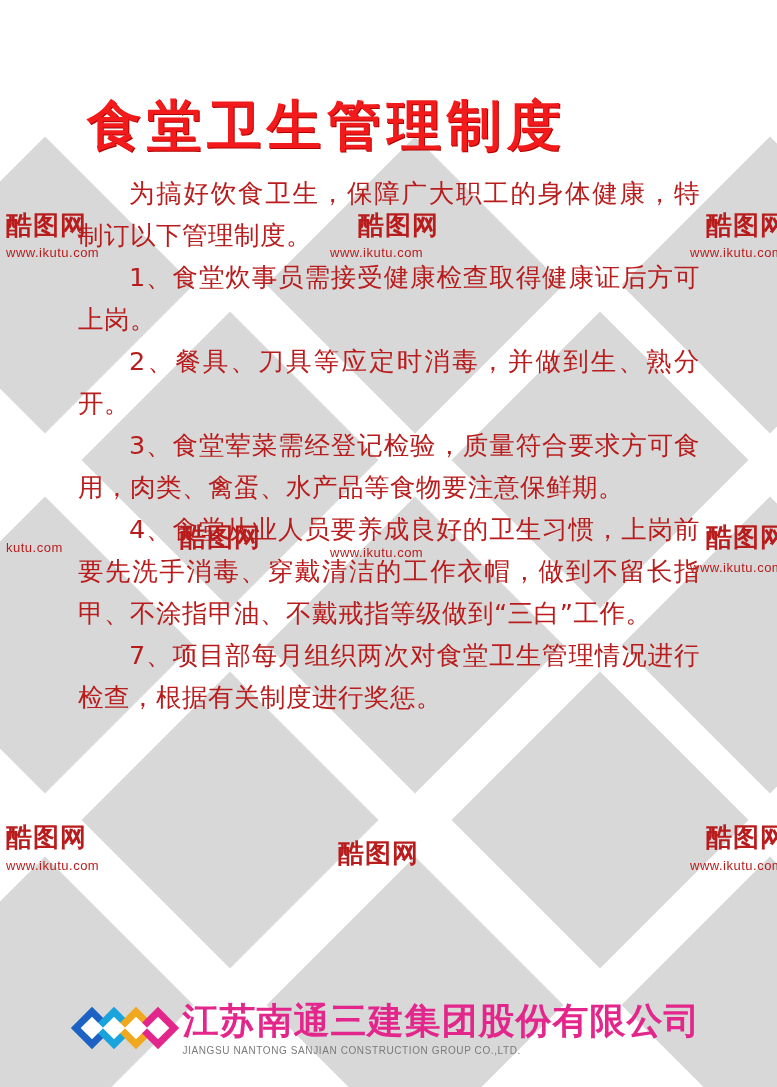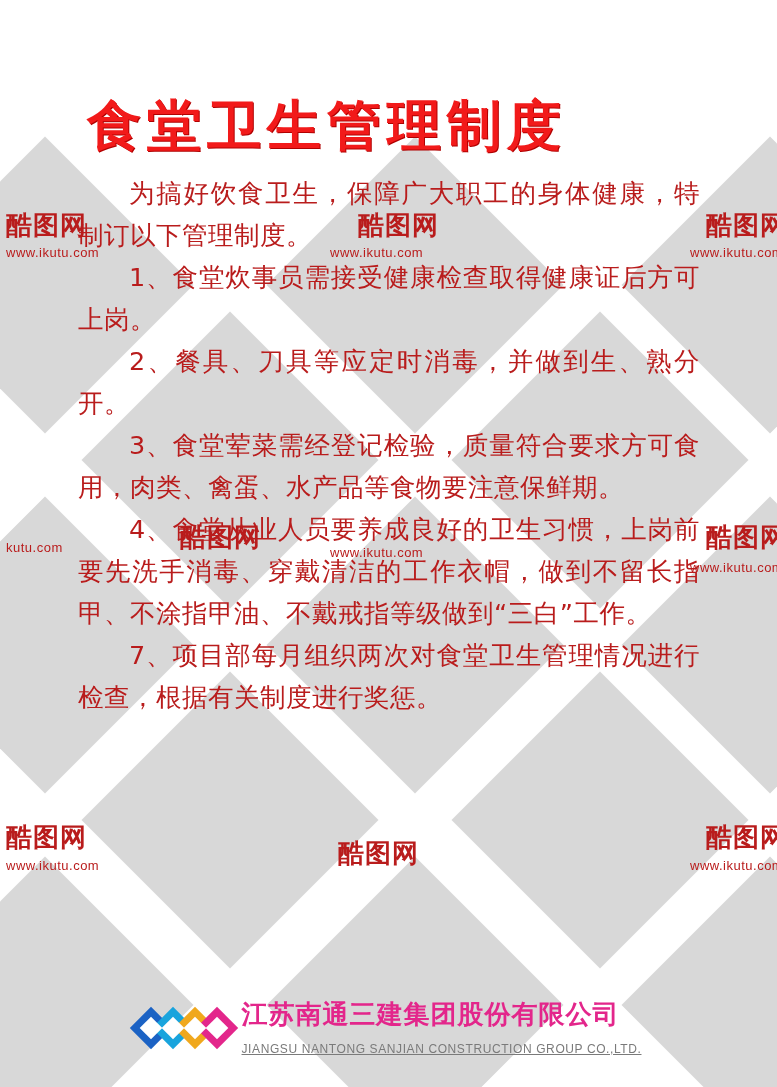--- a/index.html
+++ b/index.html
@@ -132,32 +132,31 @@
   .logo-mark .notch.n3 { left: 51px; top: 15px; }
   .logo-mark .notch.n4 { left: 73px; top: 15px; }
   .logo-text {
     display: flex;
     flex-direction: column;
     justify-content: center;
   }
   .logo-cn {
     color: #e3268b;
     font-family: "DejaVu Sans", "Liberation Sans", sans-serif;
-    font-size: 26px;
+    font-size: 36px;
     font-weight: bold;
     letter-spacing: 1px;
     line-height: 1.15;
   }
   .logo-en {
     color: #7a7a7a;
     font-family: "Liberation Sans", sans-serif;
-    font-size: 12px;
+    font-size: 10px;
     letter-spacing: 0.6px;
-    margin-top: 12px;
-    text-decoration: underline;
+    margin-top: 4px;
   }
 </style>
 </head>
 <body>
 
 <div id="page">
 
   <div class="wm-layer">
     <div class="diamond" style="left:-60px; top:180px; width:210px; height:210px;"></div>
     <div class="diamond" style="left:125px; top:355px; width:210px; height:210px;"></div>

